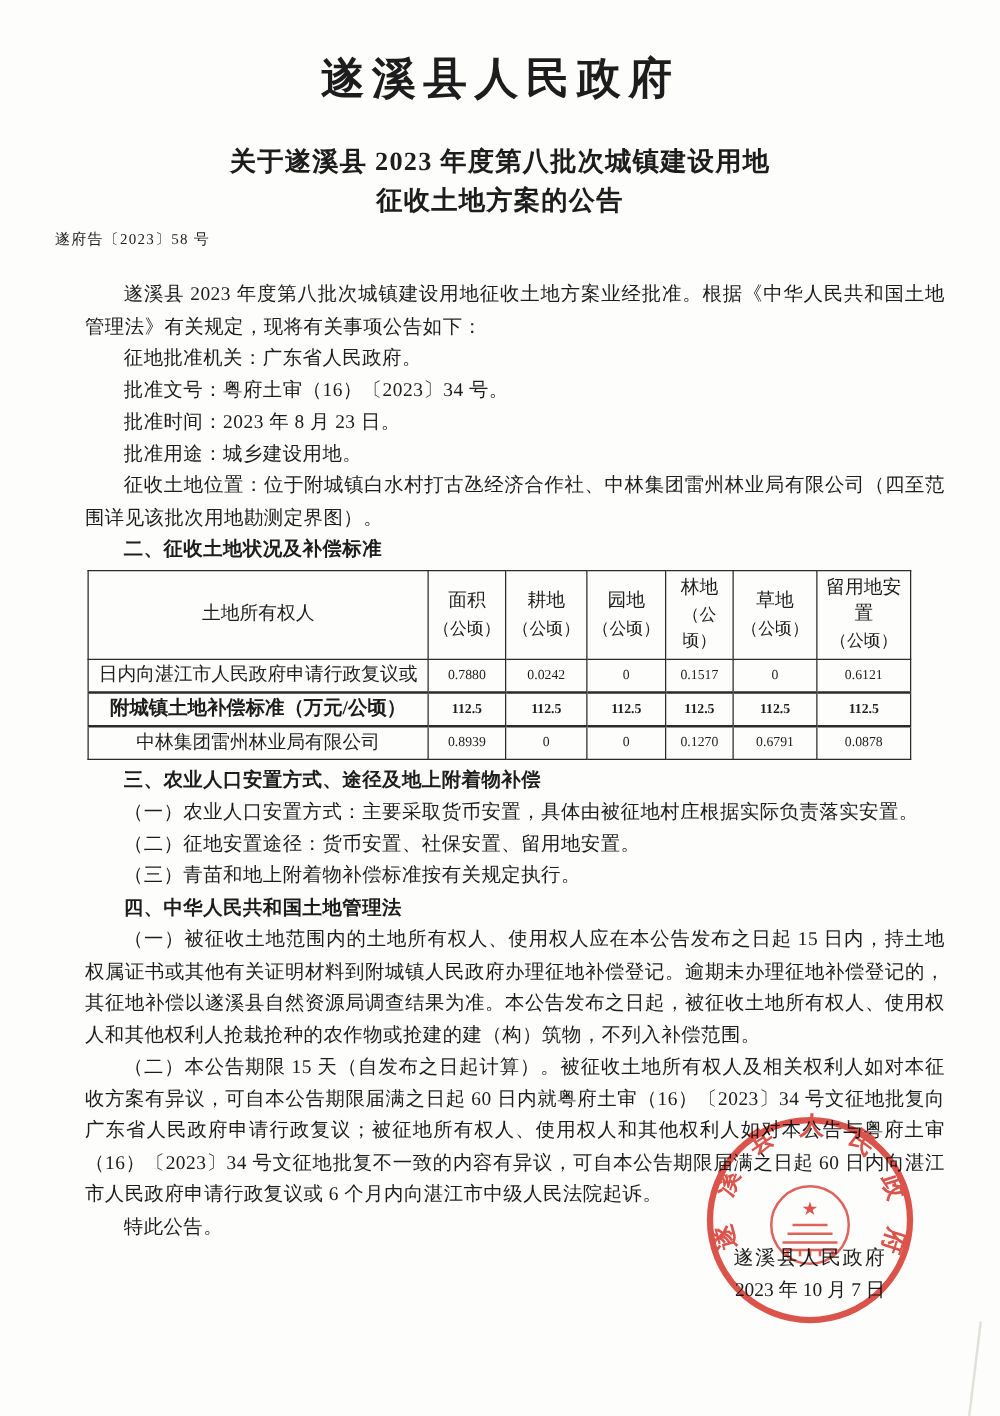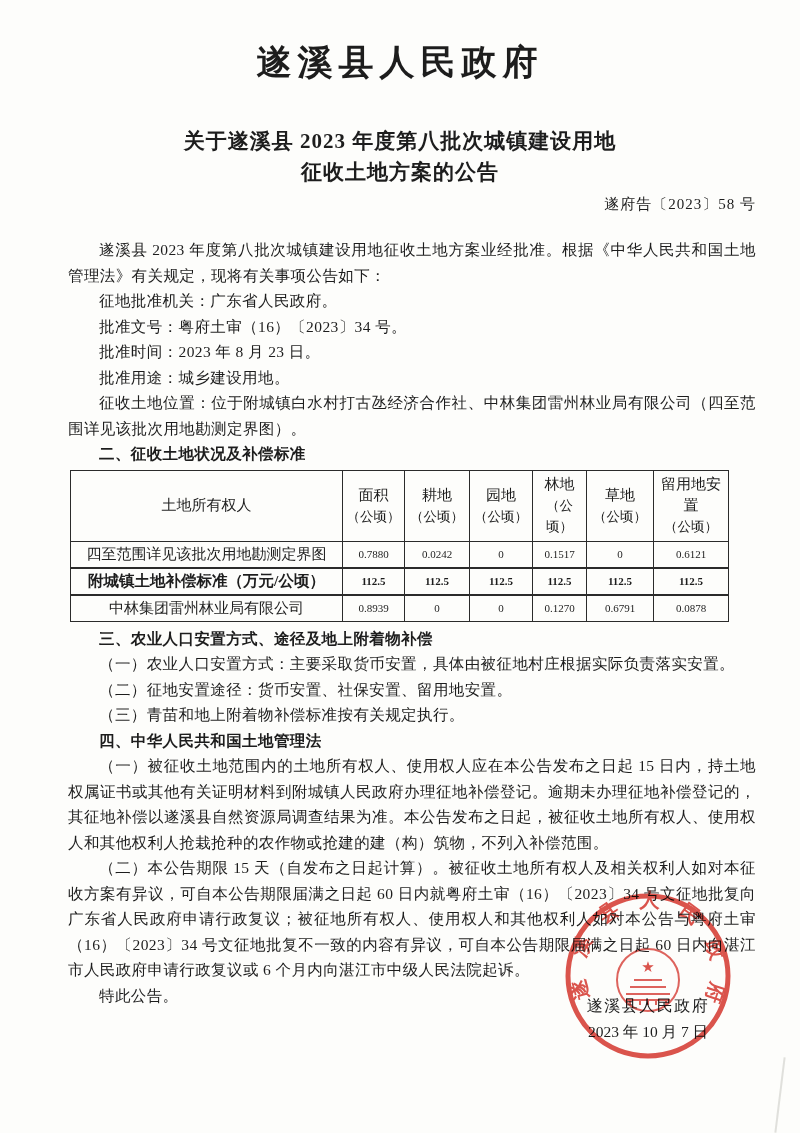--- a/index.html
+++ b/index.html
@@ -8,23 +8,23 @@
     background:#fdfdfb;color:#1d1d1d;
     font-family:"Liberation Serif","DejaVu Serif",serif;
   }
   .page{padding:14px 44px 0 44px;}
   .org-title{
     text-align:center;font-size:35px;font-weight:bold;
     letter-spacing:6px;margin:26px 0 0 0;line-height:46px;
   }
   .subtitle{
     text-align:center;font-size:21px;font-weight:bold;
-    line-height:31px;margin-top:40px;letter-spacing:1px;
+    line-height:31px;margin-top:28px;letter-spacing:1px;
   }
-  .doc-number{text-align:right;font-size:15px;margin-top:7px;letter-spacing:1px;}
+  .doc-number{text-align:left;font-size:12px;margin-top:7px;letter-spacing:1px;}
   .content{margin-top:23px;font-size:15.5px;line-height:25.5px;text-align:justify;letter-spacing:.4px;margin-left:24px;}
   .content p{margin:0;text-indent:2em;}
   .sec-heading{
     font-family:"Liberation Sans","DejaVu Sans",sans-serif;
     font-weight:bold;font-size:15.5px;text-indent:2em;margin:0;
   }
   
   table.comp{
     border-collapse:collapse;table-layout:fixed;
     margin:3px 0 4px 2px;width:658px;
@@ -112,21 +112,21 @@
         <th>
               <span class="hline">草地</span>
               <span class="hunit">（公顷）</span>
             </th>
         <th>
               <span class="hline">留用地安置</span>
               <span class="hunit">（公顷）</span>
             </th>
       </tr>
       <tr>
-        <td class="name">四至范围详见该批次用地勘测定界图</td>
+        <td class="name">日内向湛江市人民政府申请行政复议或</td>
         <td class="num">0.7880</td>
         <td class="num">0.0242</td>
         <td class="num">0</td>
         <td class="num">0.1517</td>
         <td class="num">0</td>
         <td class="num">0.6121</td>
       </tr>
       <tr class="std-row">
         <td class="name">附城镇土地补偿标准（万元/公顷）</td>
         <td class="num">112.5</td>

